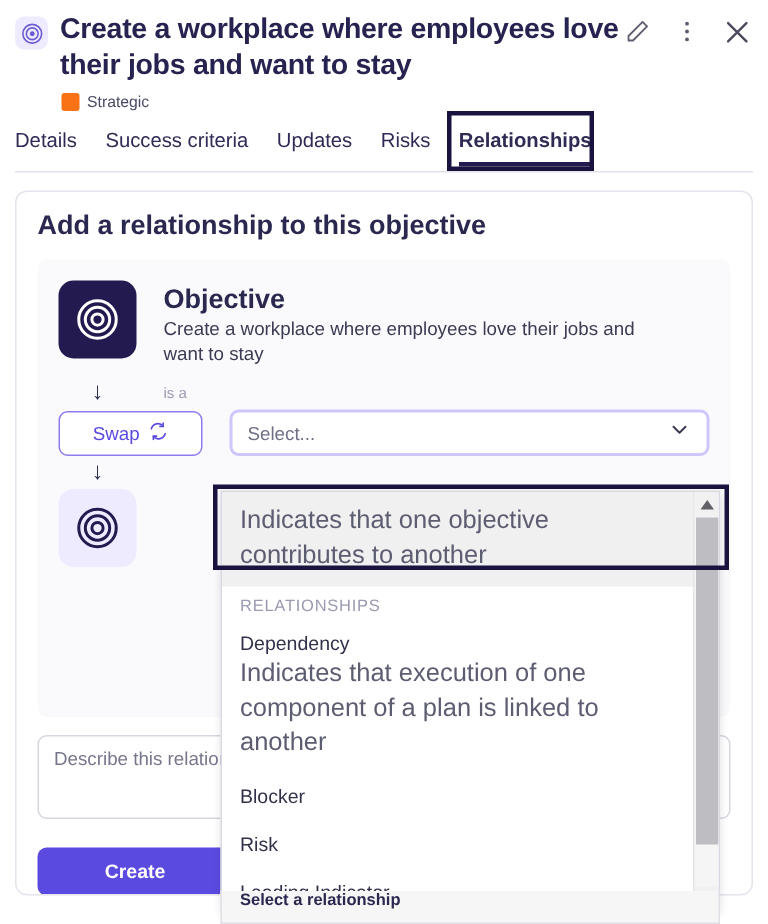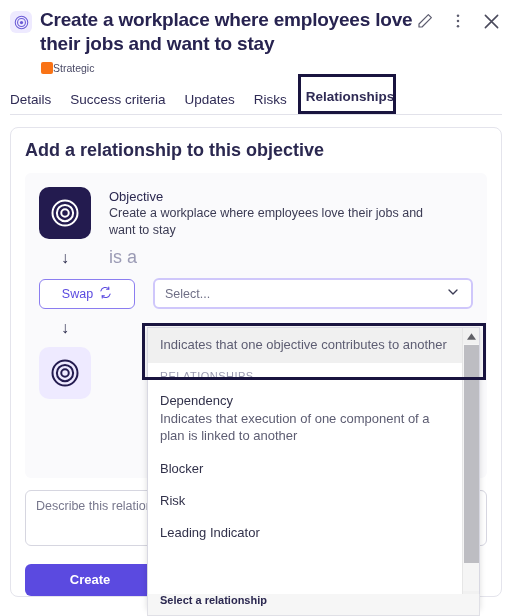--- a/index.html
+++ b/index.html
@@ -58,37 +58,38 @@
     width: 30px;
     height: 30px;
     display: flex;
     align-items: center;
     justify-content: center;
     cursor: pointer;
   }
   .badge-row {
     display: flex;
     align-items: center;
+    gap: 5px;
     margin: 5px 0 0 31px;
   }
   .badge-swatch {
     width: 12px;
     height: 12px;
     border-radius: 2px;
     background: #f97316;
   }
   .badge-label {
     font-size: 10.5px;
     color: #4a4a66;
   }
 
   
   .tabs {
     display: flex;
-    align-items: flex-end;
+    align-items: flex-start;
     gap: 19px;
     margin: 12px 0 0 10px;
     position: relative;
     height: 28px;
   }
   .tab {
     font-size: 13.5px;
     color: #2f2b55;
     padding-bottom: 7px;
     cursor: pointer;
@@ -159,55 +160,55 @@
     height: 52px;
     border-radius: 10px;
     background: #eeeaff;
     display: flex;
     align-items: center;
     justify-content: center;
     flex: 0 0 52px;
   }
   .rel-text { padding-top: 2px; }
   .rel-kind {
-    font-size: 13px;
-    font-weight: 400;
+    font-size: 18px;
+    font-weight: 700;
     color: #2b2850;
     margin-bottom: 1px;
   }
   .rel-desc {
     font-size: 12.5px;
     color: #3b3b54;
     line-height: 1.38;
     max-width: 320px;
   }
 
   .arrow-col {
     width: 52px;
     display: flex;
     justify-content: center;
     flex: 0 0 52px;
   }
   .is-a {
-    font-size: 18px;
+    font-size: 10px;
     color: #9b9bb5;
     text-align: center;
   }
 
   .mid-row {
     display: flex;
     gap: 18px;
     align-items: center;
     margin-top: 8px;
   }
   .mid-row2 {
     display: flex;
     gap: 18px;
     align-items: center;
-    margin-top: 10px;
+    margin-top: 2px;
   }
 
   .swap-btn {
     width: 96px;
     height: 30px;
     border: 1px solid #8b7df0;
     border-radius: 6px;
     background: #fff;
     color: #5b4ae0;
     font-size: 12.5px;
@@ -311,21 +312,21 @@
   .dd-item.highlighted { background: #f0f0f0; }
   .dd-item-title {
     font-size: 13px;
     color: #31314a;
     display: flex;
     align-items: center;
     gap: 6px;
     line-height: 1.25;
   }
   .dd-item-desc {
-    font-size: 13px;
+    font-size: 17px;
     color: #5d5d72;
     line-height: 1.35;
     margin-top: 1px;
   }
   .dd-group {
     font-size: 11px;
     color: #9a9ab0;
     letter-spacing: 0.5px;
     padding: 7px 12px 4px 12px;
   }

